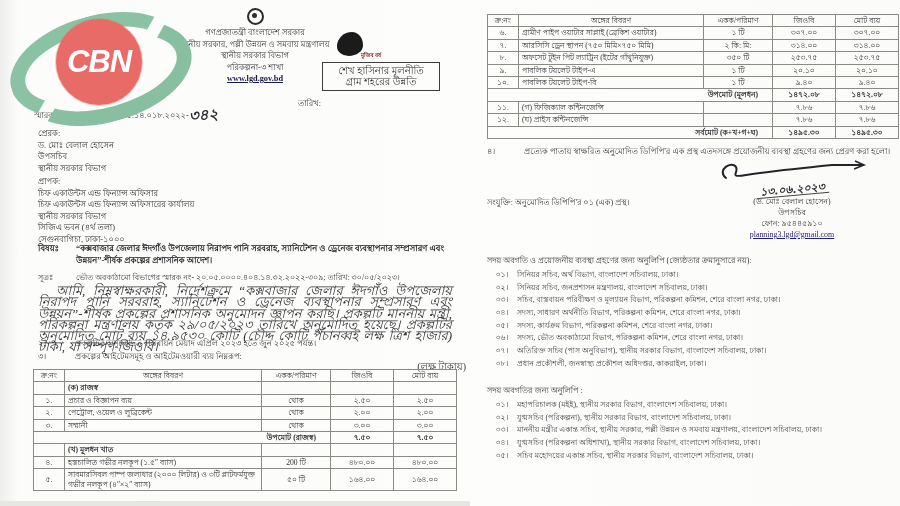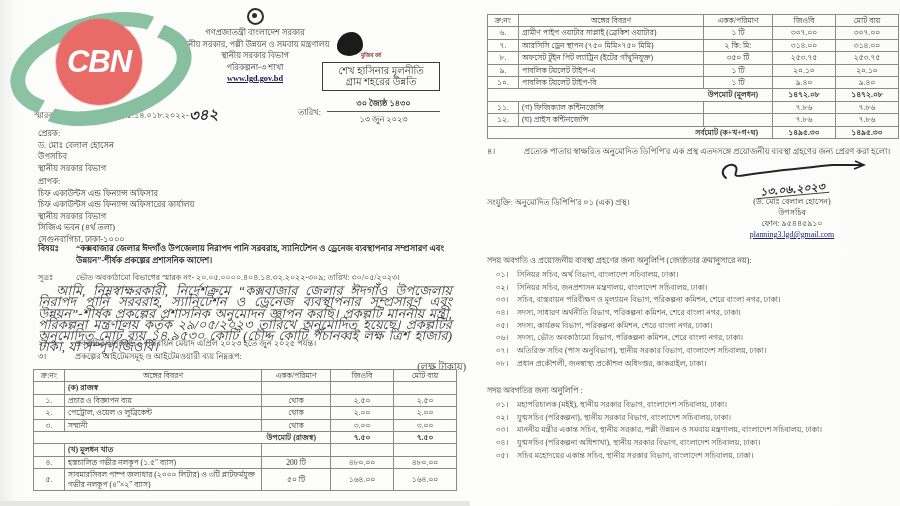--- a/index.html
+++ b/index.html
@@ -108,24 +108,20 @@
       <span class="tag">মুজিব বর্ষ</span>
     </div>
 
     <div class="abs slogan">
       <div>শেখ হাসিনার মূলনীতি</div>
       <div>গ্রাম শহরের উন্নতি</div>
     </div>
 
     <div class="abs dateblk">
       <span class="lbl">তারিখ:</span>
-      <div class="datevals">
-        <div class="top">৩০ জ্যৈষ্ঠ ১৪৩০</div>
-        <div class="bot">১৩ জুন ২০২৩</div>
-      </div>
     </div>
 
     <div class="abs addr sender">
       <span class="lbl">প্রেরক:</span>
       <div>
 
       <div>ড. মোঃ বেলাল হোসেন</div>
           <div>উপসচিব</div>
           <div>স্থানীয় সরকার বিভাগ</div>
         </div>

